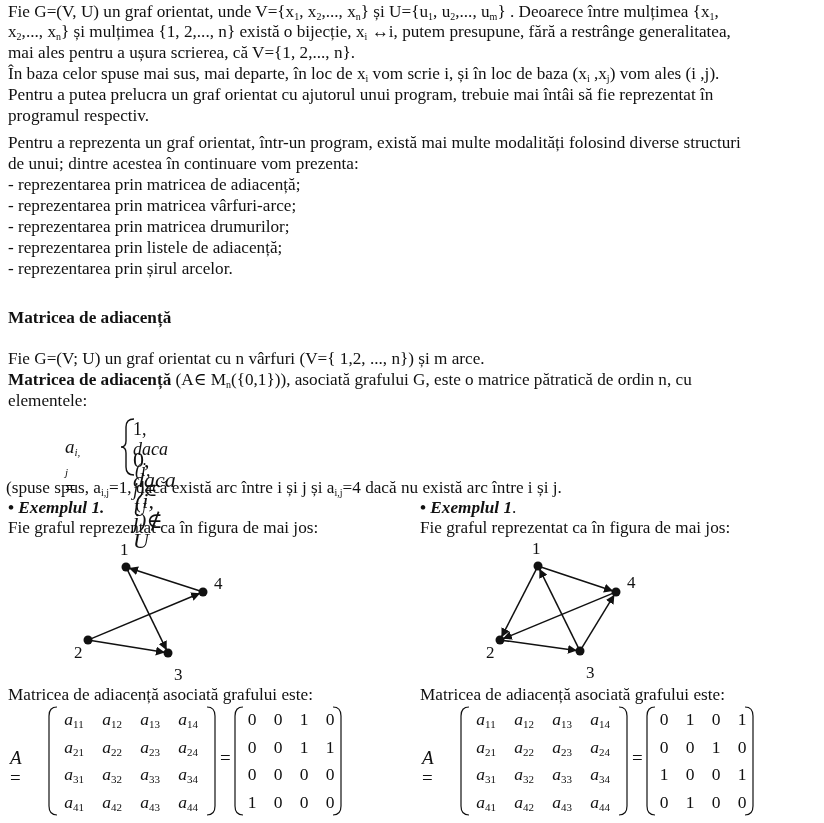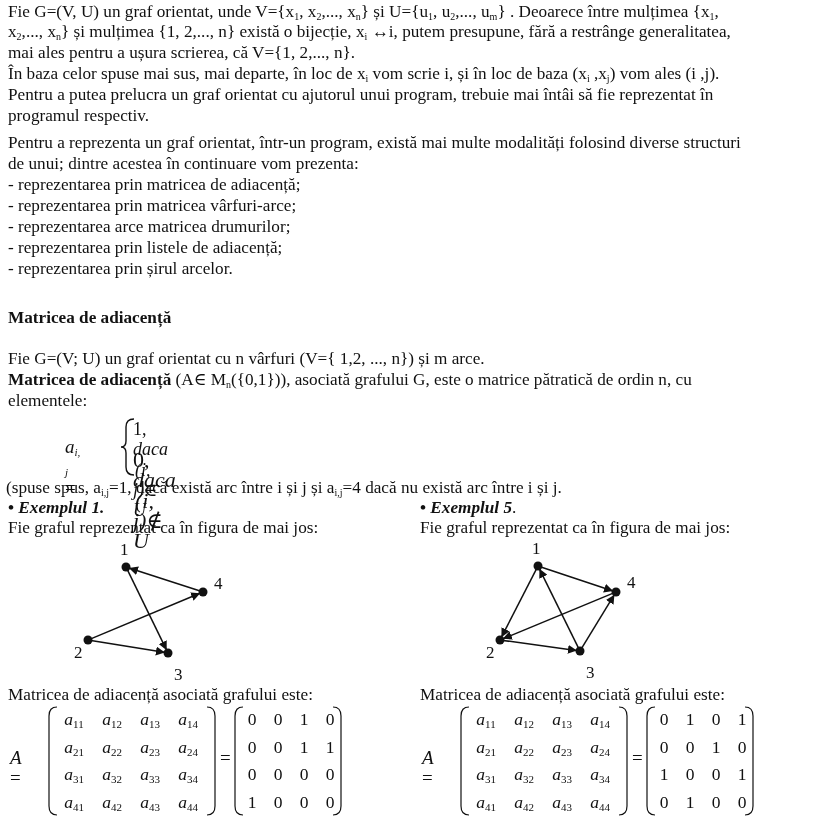--- a/index.html
+++ b/index.html
@@ -31,21 +31,21 @@
 <div class="p" style="top:64px"><span>În baza celor spuse mai sus, mai departe, în loc de x</span><sub>i</sub><span> vom scrie i, și în loc de baza (x</span><sub>i</sub><span> ,x</span><sub>j</sub><span>) vom ales (i ,j).</span></div>
 
 <div class="p" style="top:85px">Pentru a putea prelucra un graf orientat cu ajutorul unui program, trebuie mai întâi să fie reprezentat în</div>
 <div class="p" style="top:106px">programul respectiv.</div>
 <div class="p" style="top:133px">Pentru a reprezenta un graf orientat, într-un program, există mai multe modalități folosind diverse structuri</div>
 <div class="p" style="top:154px">de unui; dintre acestea în continuare vom prezenta:</div>
 
 <div>
   <div class="p" style="top:175px">- reprezentarea prin matricea de adiacență;</div>
   <div class="p" style="top:196px">- reprezentarea prin matricea vârfuri-arce;</div>
-  <div class="p" style="top:217px">- reprezentarea arce matricea drumurilor;</div>
+  <div class="p" style="top:217px">- reprezentarea prin matricea drumurilor;</div>
   <div class="p" style="top:238px">- reprezentarea prin listele de adiacență;</div>
   <div class="p" style="top:259px">- reprezentarea prin șirul arcelor.</div>
 </div>
 
 <div class="p heading" style="top:308px">Matricea de adiacență</div>
 
 <div class="p" style="top:349px">Fie G=(V; U) un graf orientat cu n vârfuri (V={ 1,2, ..., n}) și m arce.</div>
 
 <div class="p" style="top:370px"><span class="b">Matricea de adiacență</span><span> (A∈ M</span><sub>n</sub><span>({0,1})), asociată grafului G, este o matrice pătratică de ordin n, cu</span></div>
 
@@ -142,21 +142,21 @@
       <div class="cell" style="width: 28px; left: 256px; top: 85.5px;">0</div>
       <div class="cell" style="width: 28px; left: 282px; top: 85.5px;">0</div>
       <div class="cell" style="width: 28px; left: 308px; top: 85.5px;">0</div>
       <svg width="10" height="110" style="position: absolute; left: 324px; top: 0px;">
         <path d="M1 1 Q9 1 9 10 L9 100 Q9 109 1 109" fill="none" stroke="#111" stroke-width="1.2"></path>
       </svg>
     </div>
 </div>
 
 <div>
-  <div class="p" style="top:498px; left:420px"><span class="b">• </span><span class="bi">Exemplul 5</span><span>.</span></div>
+  <div class="p" style="top:498px; left:420px"><span class="b">• </span><span class="bi">Exemplul 1</span><span>.</span></div>
   <div class="p" style="top:518px; left:420px">Fie graful reprezentat ca în figura de mai jos:</div>
 
   <svg id="graph2" style="position:absolute; left:470px; top:535px;" width="200" height="150">
       <defs>
         <marker id="arr1" viewBox="0 0 10 10" refX="9" refY="5" markerWidth="9" markerHeight="9" orient="auto-start-reverse" markerUnits="userSpaceOnUse">
           <path d="M0,0 L10,5 L0,10 z" fill="#111"></path>
         </marker>
       </defs>
       <line x1="66.62958594502211" y1="33.66870105443061" x2="31.82721873997051" y2="101.44173192742585" stroke="#111" stroke-width="1.5" marker-end="url(#arr1)"></line>
       <line x1="70.84604989415155" y1="31.948683298050515" x2="142.20526680779795" y2="55.73508893593265" stroke="#111" stroke-width="1.5" marker-end="url(#arr1)"></line>

